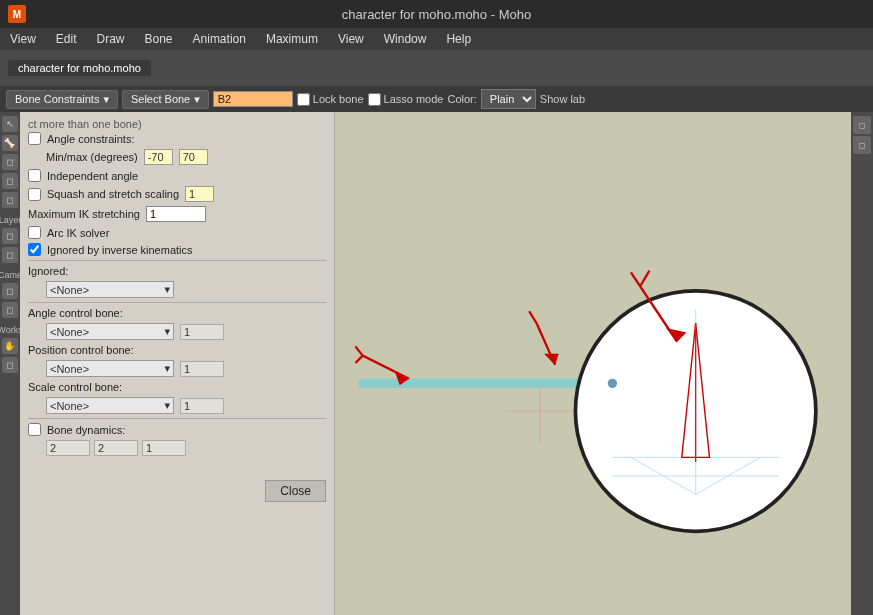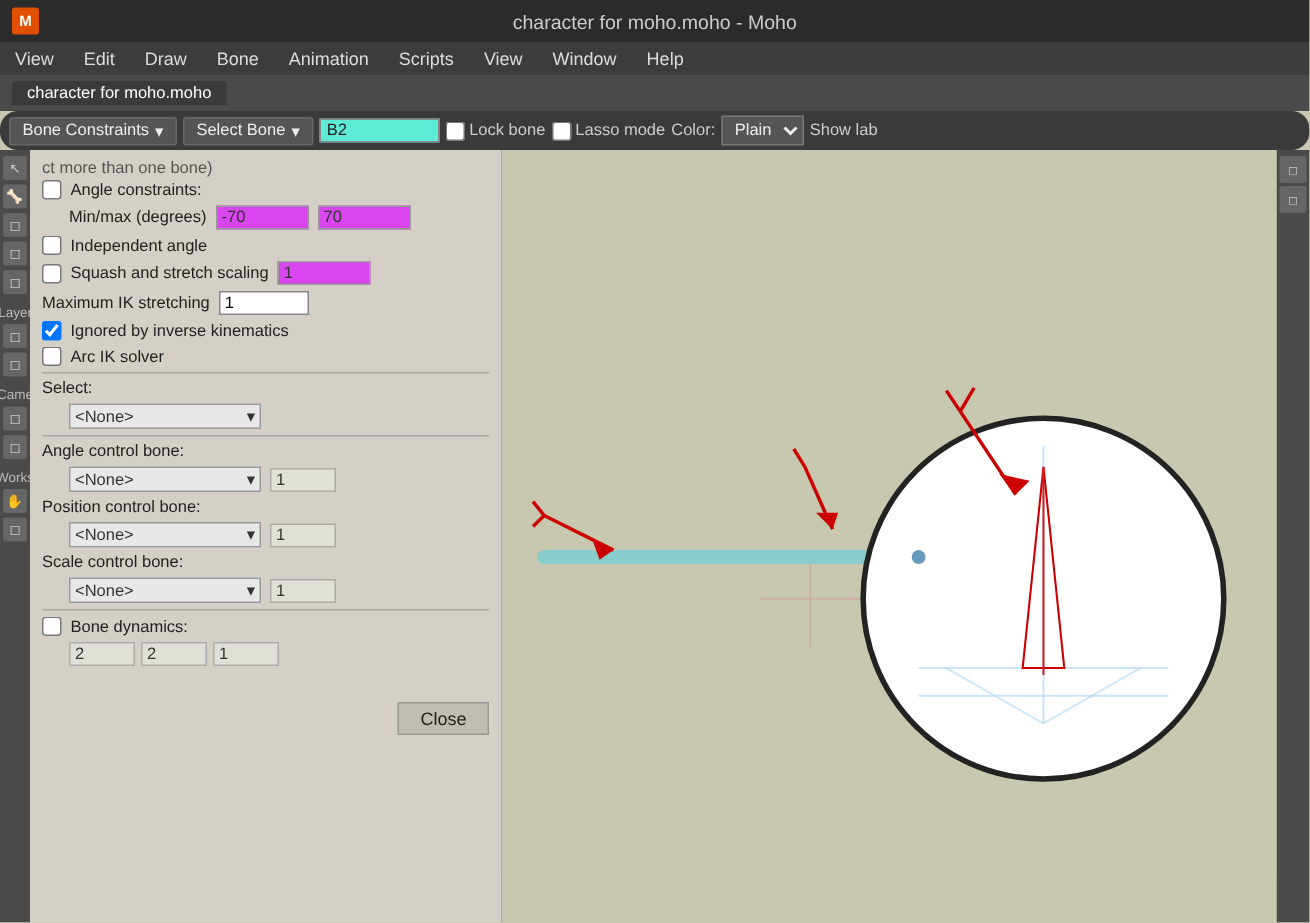--- a/index.html
+++ b/index.html
@@ -39,21 +39,21 @@
     .menu-item {
       padding: 2px 10px;
       cursor: pointer;
       font-size: 12px;
       color: #ddd;
     }
 
     
     #tabbar {
       background: #4a4a4a;
-      height: 24px;
+      height: 36px;
       display: flex;
       align-items: center;
       padding-left: 8px;
     }
     .tab {
       background: #5c5c5c;
       color: #ddd;
       padding: 2px 10px;
       font-size: 11px;
       border-top-left-radius: 3px;
@@ -64,42 +64,41 @@
     .tab.active { background: #3a3a3a; color: #fff; }
 
     
     #toolbar {
       background: #3a3a3a;
       height: 26px;
       display: flex;
       align-items: center;
       padding: 0 6px;
       gap: 4px;
-      border-radius: 12px;
     }
     .toolbar-btn {
       background: #555;
       color: #eee;
       border: 1px solid #666;
       padding: 2px 8px;
       font-size: 11px;
       cursor: pointer;
       border-radius: 2px;
       display: flex; align-items: center; gap: 4px;
     }
     .toolbar-dropdown {
       background: #555;
       color: #eee;
       border: 1px solid #777;
       padding: 2px 4px;
       font-size: 11px;
       cursor: pointer;
     }
     .toolbar-input {
-      background: #5eead4;
+      background: #fdba74;
       border: 1px solid #888;
       padding: 1px 4px;
       font-size: 11px;
       width: 80px;
       color: #222;
     }
     .toolbar-label {
       color: #ccc;
       font-size: 11px;
     }
@@ -161,25 +160,25 @@
     }
     .panel-label {
       font-size: 11px;
       color: #222;
     }
     .panel-checkbox {
       width: 13px; height: 13px;
       cursor: pointer;
     }
     .panel-input {
-      background: #d946ef;
+      background: #fef9c3;
       border: 1px solid #999;
       font-size: 11px;
       padding: 1px 3px;
-      width: 62px;
+      width: 29px;
       color: #333;
     }
     .panel-input-white {
       background: #fff;
       border: 1px solid #888;
       font-size: 11px;
       padding: 1px 3px;
       width: 60px;
       color: #000;
     }
@@ -246,21 +245,21 @@
   <div class="logo">M</div>
   <span>character for moho.moho - Moho</span>
 </div>
 
 <div id="menubar">
   <span class="menu-item">View</span>
   <span class="menu-item">Edit</span>
   <span class="menu-item">Draw</span>
   <span class="menu-item">Bone</span>
   <span class="menu-item">Animation</span>
-  <span class="menu-item">Scripts</span>
+  <span class="menu-item">Maximum</span>
   <span class="menu-item">View</span>
   <span class="menu-item">Window</span>
   <span class="menu-item">Help</span>
 </div>
 
 <div id="tabbar">
   <div class="tab active">character for moho.moho</div>
 </div>
 
 <div id="toolbar">
@@ -333,33 +332,33 @@
       <span class="panel-label">Squash and stretch scaling</span>
       <input type="text" class="panel-input" value="1" style="">
     </div>
 
     <div class="panel-row">
       <span class="panel-label">Maximum IK stretching</span>
       <input type="text" class="panel-input-white" value="1" style="">
     </div>
 
     <div class="panel-row">
+      <input type="checkbox" class="panel-checkbox" style="">
+      <span class="panel-label">Arc IK solver</span>
+    </div>
+
+    <div class="panel-row">
       <input type="checkbox" class="panel-checkbox" checked="" style="">
       <span class="panel-label">Ignored by inverse kinematics</span>
     </div>
 
-    <div class="panel-row">
-      <input type="checkbox" class="panel-checkbox" style="">
-      <span class="panel-label">Arc IK solver</span>
-    </div>
-
     <div style="height:1px;background:#aaa;margin:4px 0;"></div>
 
     <div class="panel-row">
-      <span class="panel-label">Select:</span>
+      <span class="panel-label">Ignored:</span>
     </div>
     <div class="panel-row indented">
       <div class="panel-dropdown">
         <span>&lt;None&gt;</span>
         <span>▾</span>
       </div>
     </div>
 
     <div style="height:1px;background:#aaa;margin:4px 0;"></div>
 

